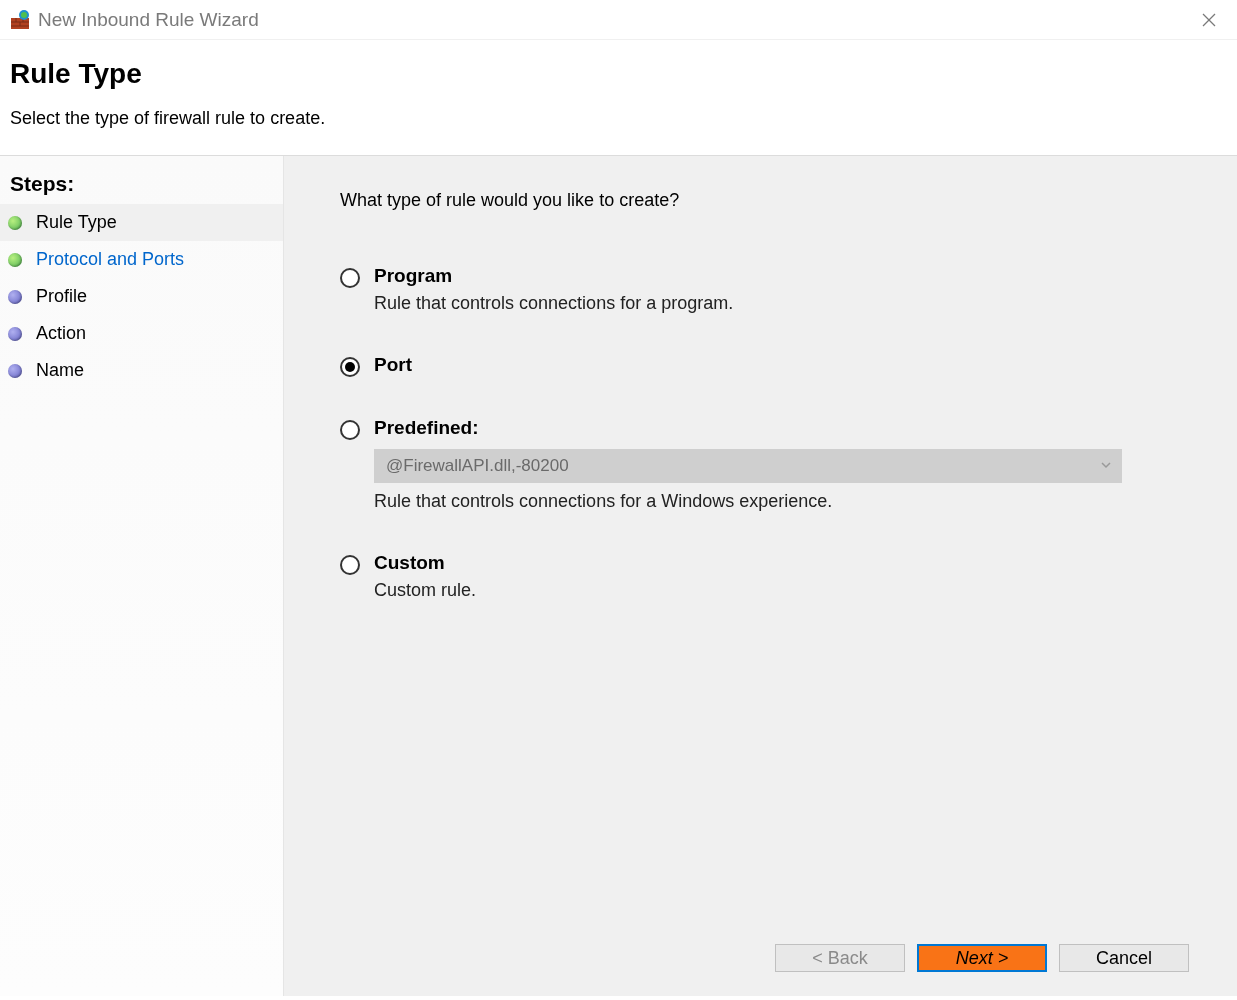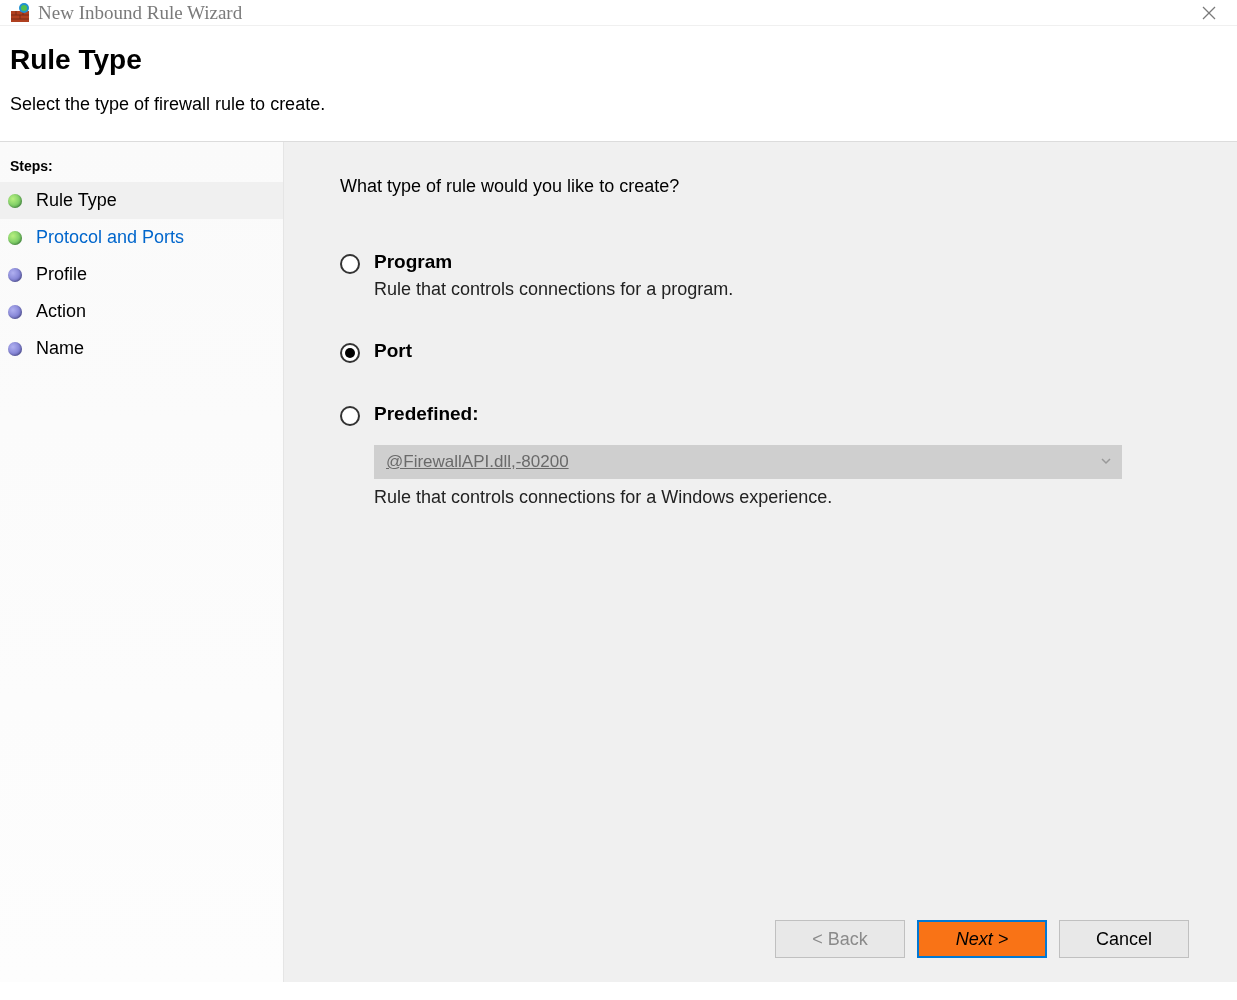--- a/index.html
+++ b/index.html
@@ -10,24 +10,23 @@
     body {
       font-family: "Segoe UI", Tahoma, sans-serif;
       background: #ffffff;
       width: 1237px;
       height: 1000px;
       overflow: hidden;
     }
     .titlebar {
       display: flex;
       align-items: center;
-      height: 26px;
+      height: 40px;
       padding: 0 8px 0 10px;
       border-bottom: 1px solid #f0f0f0;
-      font-family: Liberation Serif, serif;
     }
     .titlebar-icon {
       width: 20px;
       height: 20px;
       margin-right: 8px;
     }
     .titlebar-text {
       color: #7a7a7a;
       font-size: 19px;
       flex: 1;
@@ -62,21 +61,21 @@
       height: calc(100% - 160px);
     }
     .sidebar {
       width: 284px;
       background: linear-gradient(to bottom, #fafafa, #fdfdfd);
       border-right: 1px solid #e5e5e5;
       padding-top: 10px;
     }
     .sidebar-header {
       font-weight: bold;
-      font-size: 14px;
+      font-size: 21px;
       padding: 6px 10px 8px 10px;
     }
     .step-item {
       display: flex;
       align-items: center;
       padding: 8px 10px 8px 8px;
       font-size: 18px;
       cursor: pointer;
     }
     .step-item.active-step {
@@ -149,50 +148,49 @@
       font-weight: bold;
       font-size: 19px;
       color: #000;
     }
     .option-desc {
       font-size: 18px;
       color: #222;
       margin-top: 6px;
     }
     .predefined-select {
-      margin-top: 20px;
+      margin-top: 10px;
       margin-bottom: 8px;
       height: 34px;
       background: #cfcfcf;
       color: #6a6a6a;
       font-size: 17px;
       padding: 0 12px;
       display: flex;
       align-items: center;
       position: relative;
       width: 748px;
-      text-decoration: underline;
     }
     .predefined-select .chevron {
       position: absolute;
       right: 10px;
       top: 50%;
       transform: translateY(-50%);
       color: #999;
     }
     .footer {
       position: absolute;
       bottom: 24px;
       right: 48px;
       display: flex;
       gap: 12px;
     }
     .btn {
       width: 130px;
-      height: 38px;
+      height: 28px;
       font-size: 18px;
       display: flex;
       align-items: center;
       justify-content: center;
       border: 1px solid #c0c0c0;
       background: #e8e8e8;
       color: #000;
       cursor: pointer;
     }
     .btn.disabled {
@@ -291,20 +289,27 @@
             <span class="chevron">
               <svg viewBox="0 0 12 12" width="12" height="12">
                   <path d="M2 4 L6 8 L10 4" fill="none" stroke="currentColor" stroke-width="1.5"></path>
                 </svg>
             </span>
           </div>
           <div class="option-desc">Rule that controls connections for a Windows experience.</div>
         </div>
       </div>
 
+      <div class="option-row">
+        <span class="radio"></span>
+        <div class="option-content">
+          <div class="option-title">Custom</div>
+          <div class="option-desc">Custom rule.</div>
+        </div>
+      </div>
 
     </div>
 
     <div class="footer">
       <div class="btn disabled">&lt; Back</div>
       <div class="btn primary">Next &gt;</div>
       <div class="btn">Cancel</div>
     </div>
   </div>
 </div>

